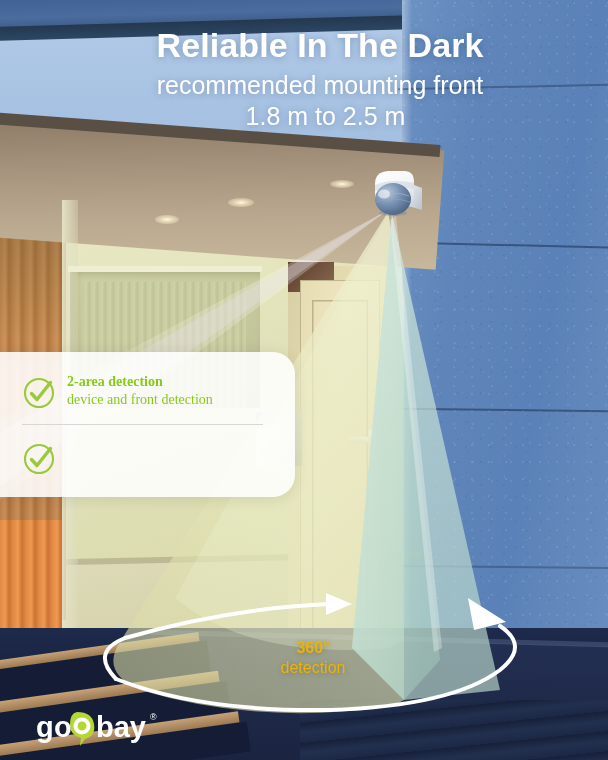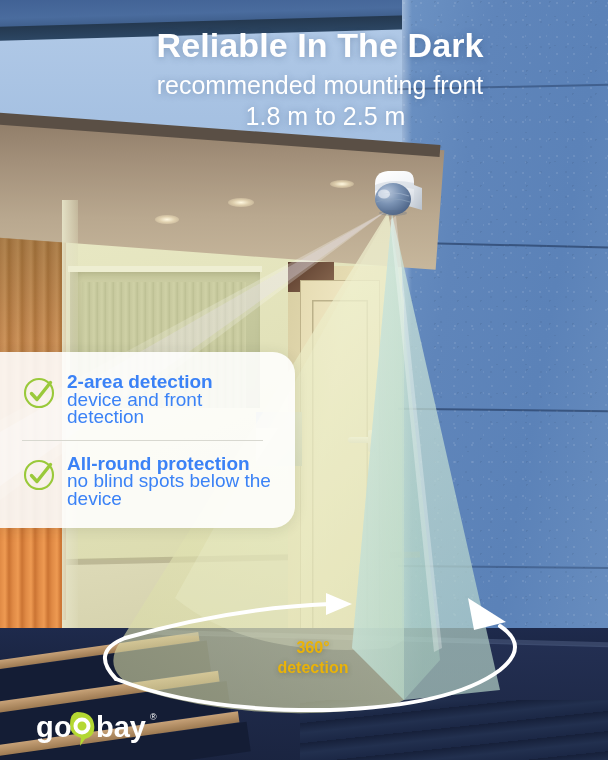--- a/index.html
+++ b/index.html
@@ -242,32 +242,32 @@
     padding:16px 14px 16px 0;
     box-shadow:0 2px 14px rgba(40,50,30,.12);
   }
   .feature{
     display:flex;align-items:flex-start;gap:11px;padding:5px 0 5px 22px;
   }
   .feature-divider{
     height:1px;background:#d8d8d0;margin:9px 18px 9px 22px;
   }
   .check-icon{flex:0 0 auto;width:34px;height:34px;margin-top:3px;}
-  .feature-text{font-size:19px;line-height:17.5px;color:#3b82f6;}
+  .feature-text{font-size:14px;line-height:17.5px;color:#84cc16;font-family:Liberation Serif, serif;}
   .feature-text .ft-title{font-weight:bold;display:block;}
   .feature-text .ft-desc{font-weight:400;display:block;}
 
   
   #label-360{
     position:absolute;left:248px;top:638px;width:130px;z-index:33;
     text-align:center;color:#eab308;font-size:16px;line-height:20px;
     text-shadow:0 1px 5px rgba(70,70,40,.35);
   }
   #label-360 .l1{display:block;font-weight:600;}
-  #label-360 .l2{display:block;font-weight:700;}
+  #label-360 .l2{display:block;font-weight:400;}
 
   
   #arc-arrow{position:absolute;left:0;top:560px;width:608px;height:180px;z-index:34;}
 
   
   #sensor{position:absolute;left:366px;top:168px;width:62px;height:58px;z-index:28;}
 
   
   #logo{position:absolute;left:34px;top:706px;width:140px;height:40px;z-index:40;}
 </style>
@@ -423,24 +423,20 @@
       </div>
     </div>
 
     <div class="feature-divider"></div>
 
     <div class="feature">
       <svg class="check-icon" viewBox="0 0 34 34">
         <circle cx="17" cy="17" r="14" fill="none" stroke="#9ac93a" stroke-width="2.1"></circle>
         <path d="M 9.5 17.5 L 15 23.5 L 28.5 6.5" fill="none" stroke="#9ac93a" stroke-width="3.4" stroke-linecap="round" stroke-linejoin="round"></path>
       </svg>
-      <div class="feature-text">
-        <span class="ft-title">All-round protection</span>
-        <span class="ft-desc">no blind spots below the device</span>
-      </div>
     </div>
 
   </div>
 
   <svg id="arc-arrow" viewBox="0 0 608 180">
     <path d="M 116 119
              Q 90 92 125 78
              Q 230 48 330 44" fill="none" stroke="#ffffff" stroke-width="4" stroke-linecap="round"></path>
     <polygon points="326,33 352,44 326,55" fill="#ffffff"></polygon>
     <path d="M 116 119

